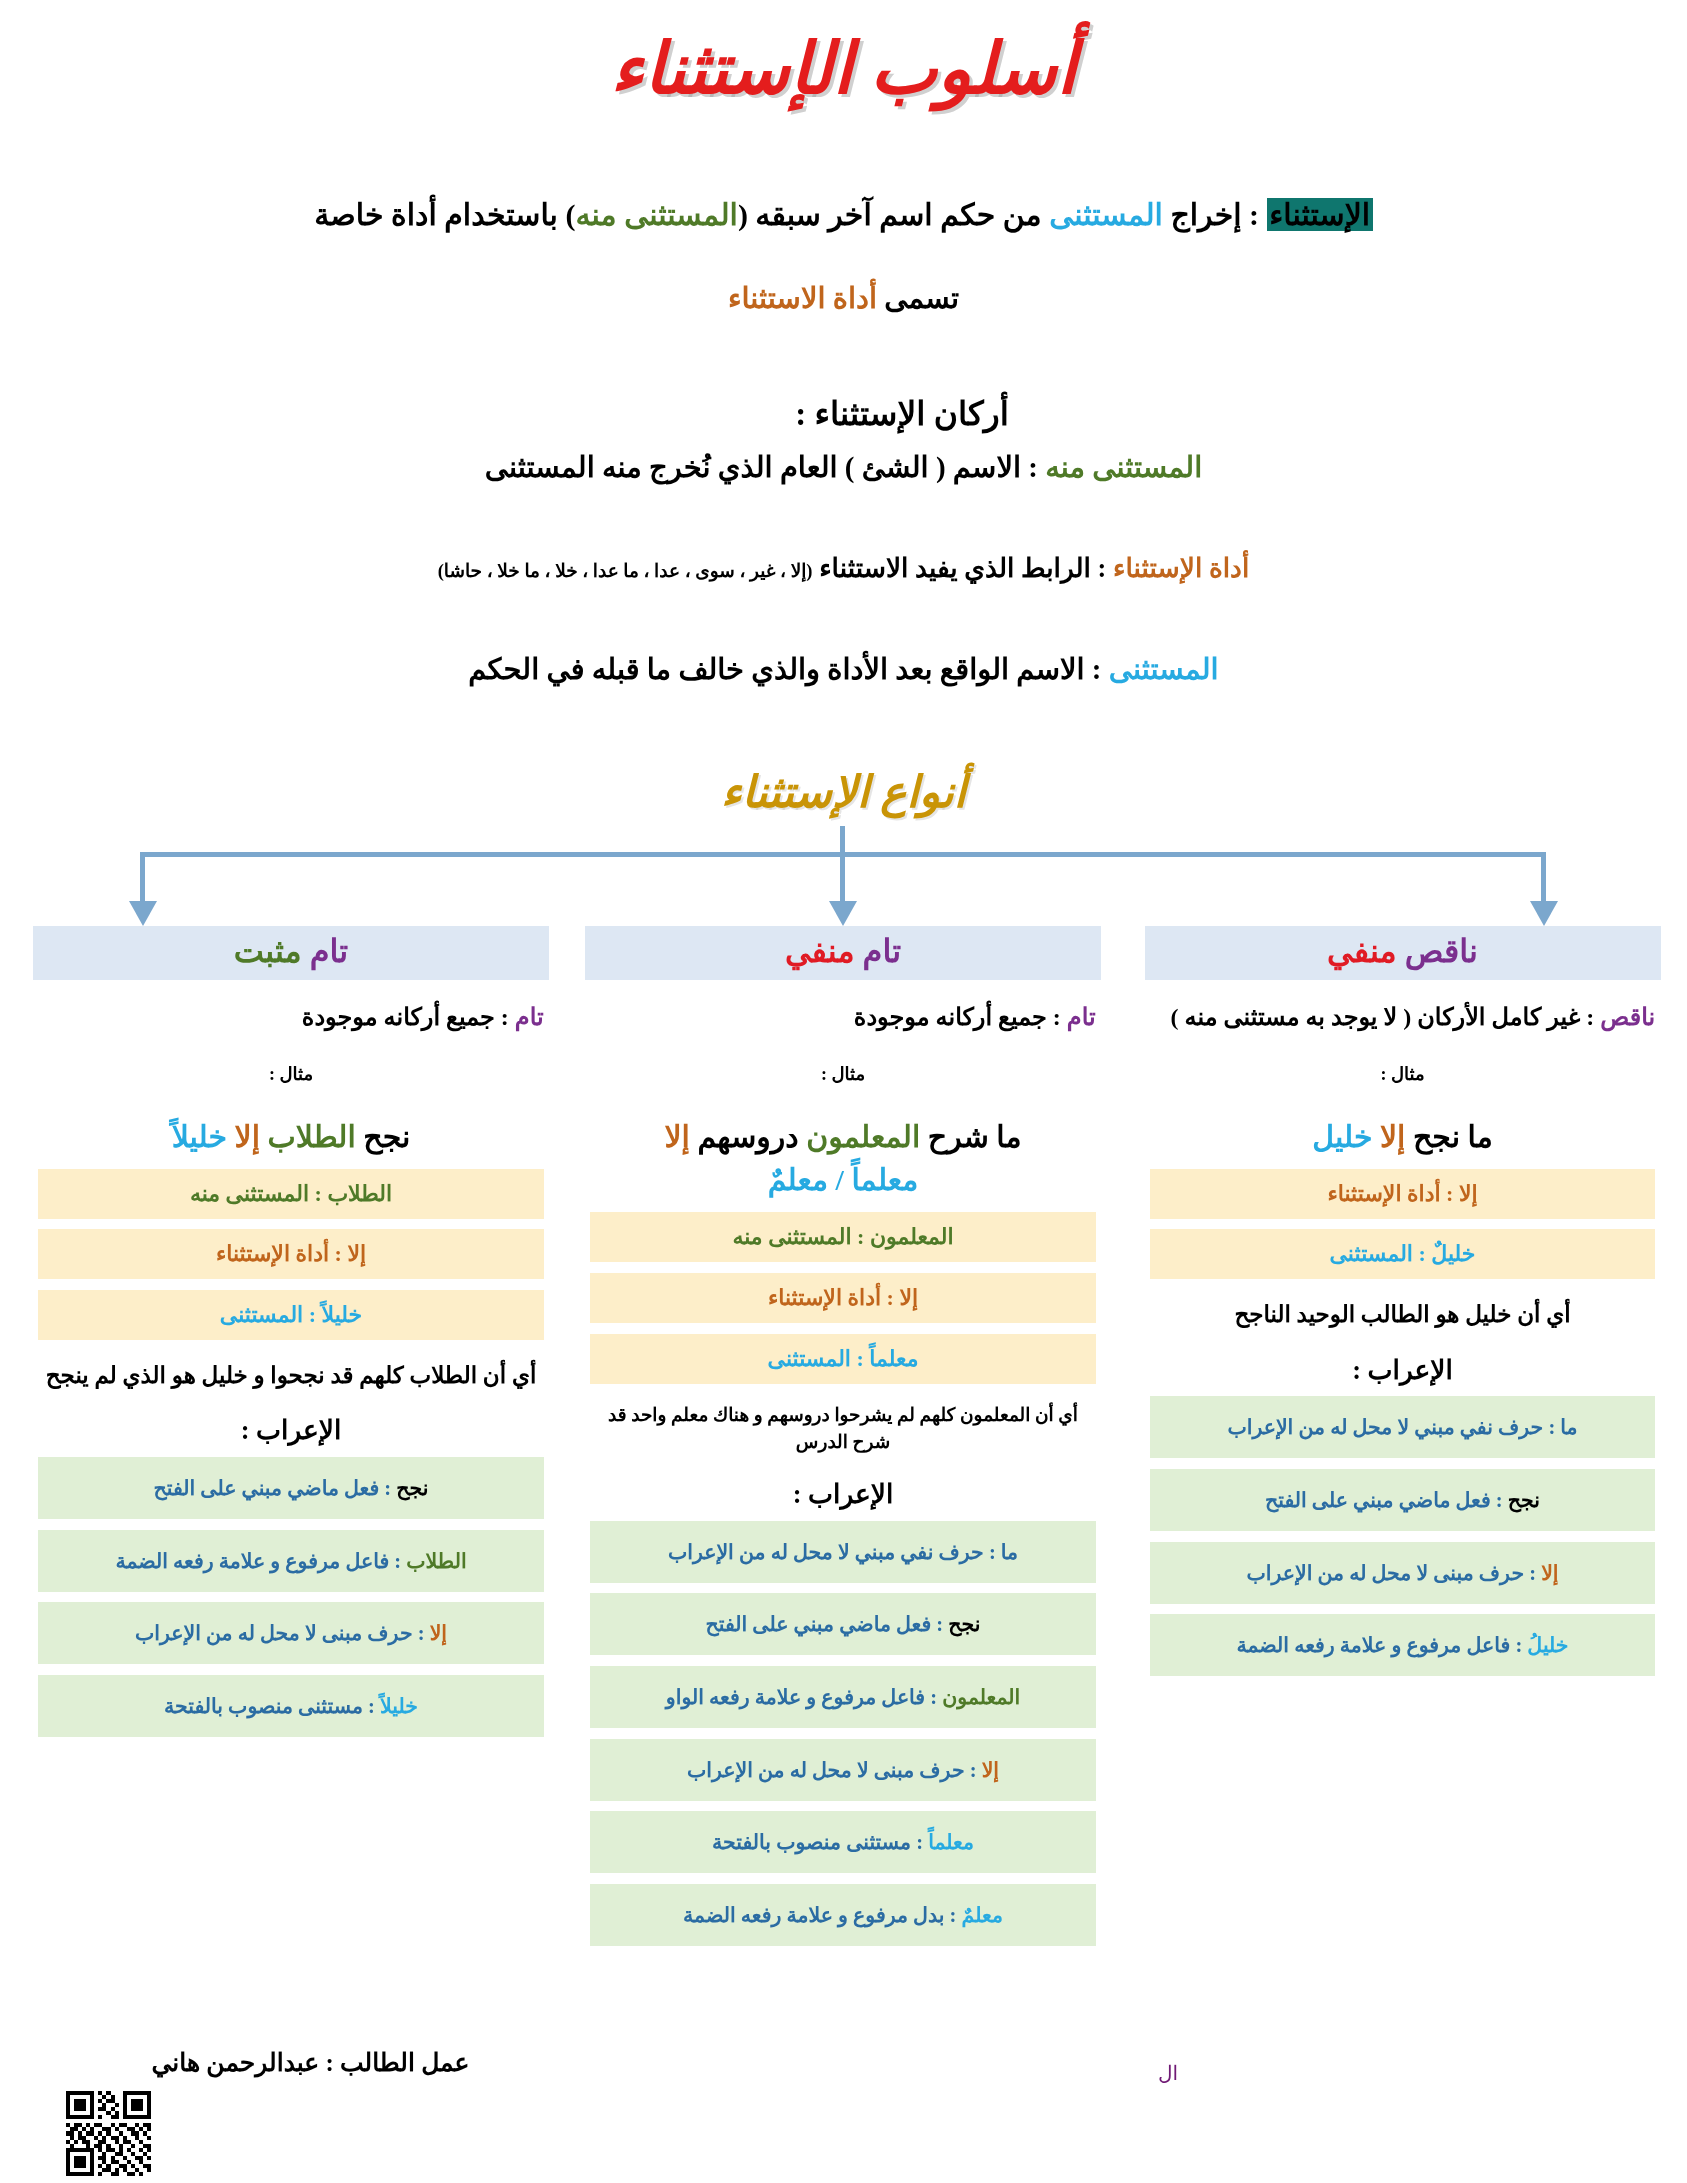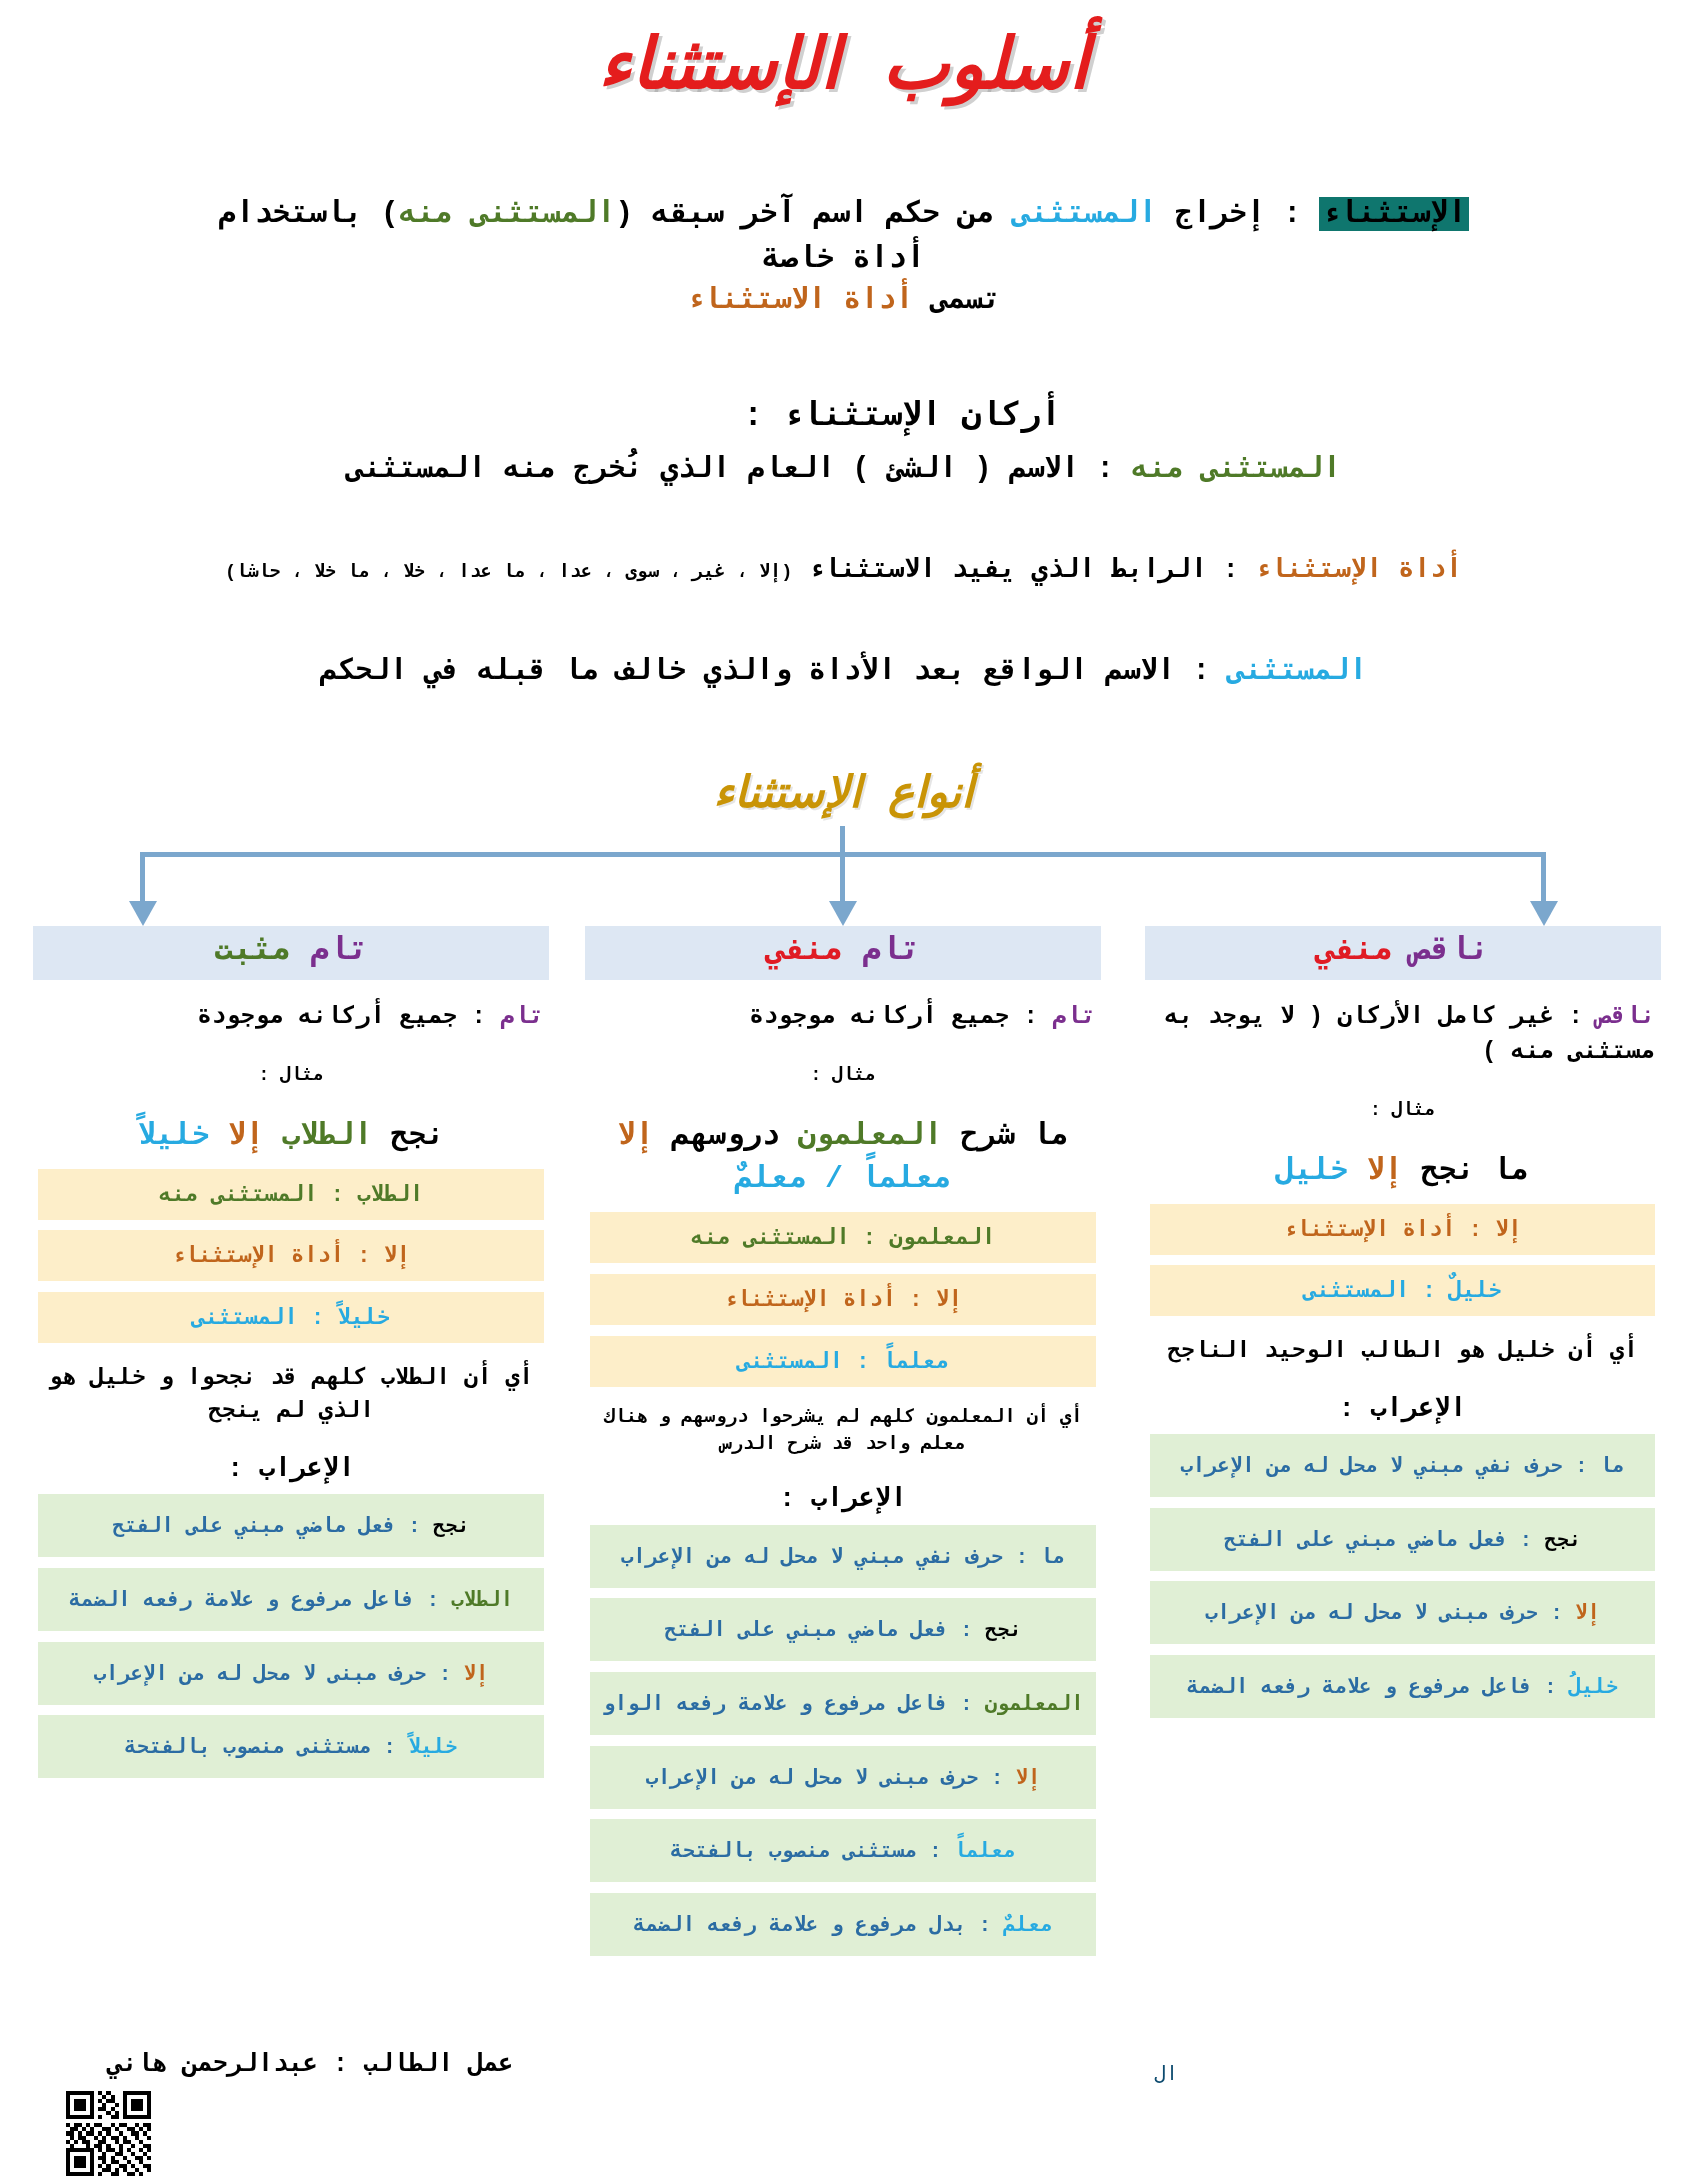--- a/index.html
+++ b/index.html
@@ -5,21 +5,21 @@
   html, body {
     margin: 0;
     padding: 0;
     background: #ffffff;
   }
   .page {
     position: relative;
     width: 1687px;
     height: 2183px;
     background: #ffffff;
-    font-family: Liberation Mono, monospace;
+    font-family: Liberation Serif, serif;
     direction: rtl;
     overflow: hidden;
   }
 
   
   .doc-title {
     position: absolute;
     top: 26.5px;
     left: 0;
     right: 0;
@@ -226,21 +226,21 @@
     text-align: center;
     font-size: 25px;
     font-weight: 600;
     color: #000;
   }
   .stray-text {
     position: absolute;
     top: 2061px;
     right: 509px;
     font-size: 20px;
-    color: #0c4a6e;
+    color: #701a75;
   }
   .qr-code {
     position: absolute;
     top: 2091px;
     left: 66px;
     width: 85px;
     height: 85px;
   }
 </style>
 </head>

